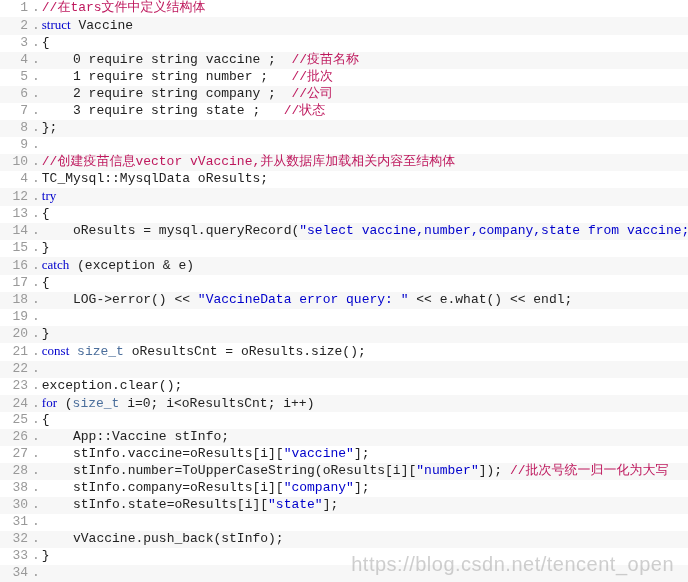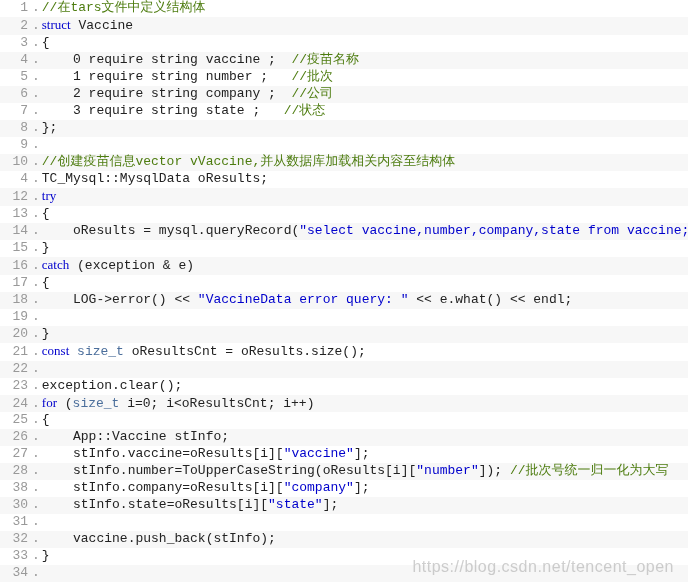--- a/index.html
+++ b/index.html
@@ -34,33 +34,33 @@
   }
   .dot {
     color: #999;
     padding-right: 2px;
     flex-shrink: 0;
   }
   .code {
     white-space: pre;
     color: #222;
   }
-  .t-comment { color: #4d7c0f; }
+  .t-comment { color: #be185d; }
   .t-keyword { color: #0000cc; font-family: Liberation Serif, serif; }
   .t-type    { color: #4b6e9b; margin-top: 28px; }
   .t-string  { color: #0000cc; }
   .t-plain   { color: #222; }
   .t-brace   { color: #222; }
   .watermark {
     position: absolute;
     right: 14px;
     bottom: 6px;
     color: rgba(160,160,160,0.5);
     font-family: Arial, sans-serif;
-    font-size: 16px;
+    font-size: 20px;
     letter-spacing: 0.5px;
     pointer-events: none;
   }
 </style>
 </head>
 <body>
 
 <div class="code-container">
     <div class="line">
       <span class="lineno">1</span>
@@ -212,21 +212,21 @@
       <span class="code"><span class="t-plain">    stInfo.state=oResults[i][</span><span class="t-string">"state"</span><span class="t-plain">];</span></span>
     </div>
     <div class="line">
       <span class="lineno">31</span>
       <span class="dot">.</span>
       <span class="code"><span class="t-plain"></span></span>
     </div>
     <div class="line alt">
       <span class="lineno">32</span>
       <span class="dot">.</span>
-      <span class="code"><span class="t-plain">    vaccine.push_back(stInfo);</span></span>
+      <span class="code"><span class="t-plain">    vVaccine.push_back(stInfo);</span></span>
     </div>
     <div class="line">
       <span class="lineno">33</span>
       <span class="dot">.</span>
       <span class="code"><span class="t-brace">}</span></span>
     </div>
     <div class="line alt">
       <span class="lineno">34</span>
       <span class="dot">.</span>
       <span class="code"><span class="t-plain"></span></span>

